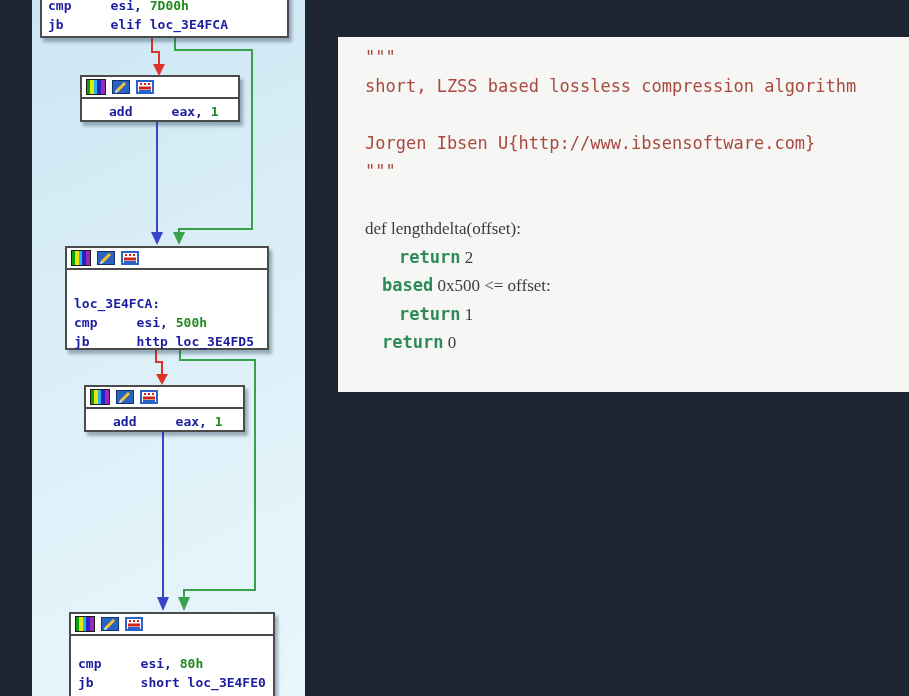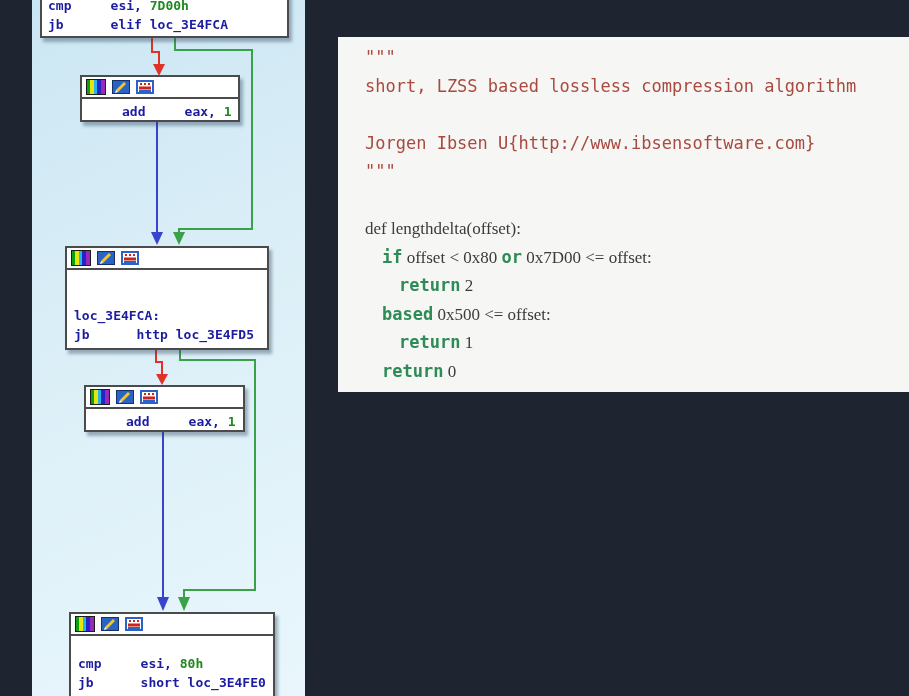--- a/index.html
+++ b/index.html
@@ -23,23 +23,23 @@
   .b1{left:8px;  top:-10px; width:249px; height:48px;}
   .b2{left:48px; top:75px;  width:160px; height:47px;}
   .b3{left:33px; top:246px; width:204px; height:104px;}
   .b4{left:52px; top:385px; width:161px; height:47px;}
   .b5{left:37px; top:612px; width:206px; height:110px;}
 
   .block-header{box-sizing:border-box;height:22px;padding:3px 4px;display:flex;gap:6px;align-items:center;
                 border-bottom:2px solid var(--block_border,#4b4b4b);}
   .block-body{padding:4px 4px 2px 6px;}
   .b1 .block-body{padding-top:4px;}
-  .b2 .block-body,.b4 .block-body{padding-left:40px;padding-top:2px;}
+  .b2 .block-body,.b4 .block-body{padding-left:27px;padding-top:2px;}
   .b2 .asm-line,.b4 .asm-line{line-height:21px;height:21px;}
-  .b3 .block-body{padding-top:36px;padding-left:7px;}
+  .b3 .block-body{padding-top:24px;padding-left:7px;}
   .b5 .block-body{padding-top:18px;padding-left:7px;}
   .asm-line{white-space:pre;line-height:19px;height:19px;}
   .tok-ins{color:var(--asm_text);}
   .tok-num{color:var(--asm_number);}
 
   .nicon{display:inline-block;width:18px;height:14px;position:relative;flex:0 0 auto;}
   .palette-icon{border:1px solid #1c1c1c;
       background:linear-gradient(90deg,#0da00d 0 18%,#e6e60e 18% 38%,#27b4e6 38% 58%,#2424c8 58% 80%,#9a28b8 80% 100%);}
   .nicon svg{position:absolute;left:0;top:0;}
 
@@ -126,20 +126,21 @@
               <rect x="4" y="3" width="2" height="2" fill="#cc2418"></rect>
               <rect x="8" y="3" width="2" height="2" fill="#cc2418"></rect>
               <rect x="12" y="3" width="2" height="2" fill="#cc2418"></rect>
               <rect x="3" y="6.5" width="12" height="3" fill="#cc2418"></rect>
               <rect x="3" y="10" width="12" height="2" fill="#2a62c8"></rect>
             </svg>
           </span>
         </div>
         <div class="block-body">
           <div class="asm-line"><span class="tok-ins">loc_3E4FCA:</span></div>
+          <div class="asm-line"><span class="tok-ins">cmp     esi, </span><span class="tok-num">500h</span></div>
           <div class="asm-line"><span class="tok-ins">jb      http loc_3E4FD5</span></div>
         </div>
       </div>
     <div class="asm-block b4">
         <div class="block-header">
           <span class="nicon palette-icon"></span>
           <span class="nicon edit-icon">
             <svg width="18" height="14" viewBox="0 0 18 14">
               <rect x="0.5" y="0.5" width="17" height="13" fill="#2b63c0" stroke="#13316a"></rect>
               <path d="M5 11 L13 3" stroke="#f2c430" stroke-width="3"></path>
@@ -191,21 +192,20 @@
 
   <div class="code-pane">
     <div class="code-panel">
         <div class="code-line"><span class="tok-str">"""</span></div>
         <div class="code-line"><span class="tok-str">short, LZSS based lossless compression algorithm</span></div>
         <div class="code-line">&nbsp;</div>
         <div class="code-line"><span class="tok-str">Jorgen Ibsen U{http://www.ibsensoftware.com}</span></div>
         <div class="code-line"><span class="tok-str">"""</span></div>
         <div class="code-line">&nbsp;</div>
         <div class="code-line"><span class="tok-plain">def lengthdelta(offset):</span></div>
-        <div class="code-line"><span class="tok-plain">    </span><span class="tok-kw">if</span><span class="tok-plain"> offset &lt; 0x80 </span><span class="tok-kw">or</span><span class="tok-plain"> 0x7D00 &lt;= offset:</span></div>
         <div class="code-line"><span class="tok-plain">        </span><span class="tok-kw">return</span><span class="tok-plain"> 2</span></div>
         <div class="code-line"><span class="tok-plain">    </span><span class="tok-kw">based</span><span class="tok-plain"> 0x500 &lt;= offset:</span></div>
         <div class="code-line"><span class="tok-plain">        </span><span class="tok-kw">return</span><span class="tok-plain"> 1</span></div>
         <div class="code-line"><span class="tok-plain">    </span><span class="tok-kw">return</span><span class="tok-plain"> 0</span></div>
       </div>
   </div>
 
 </div>
 
 </body></html>

